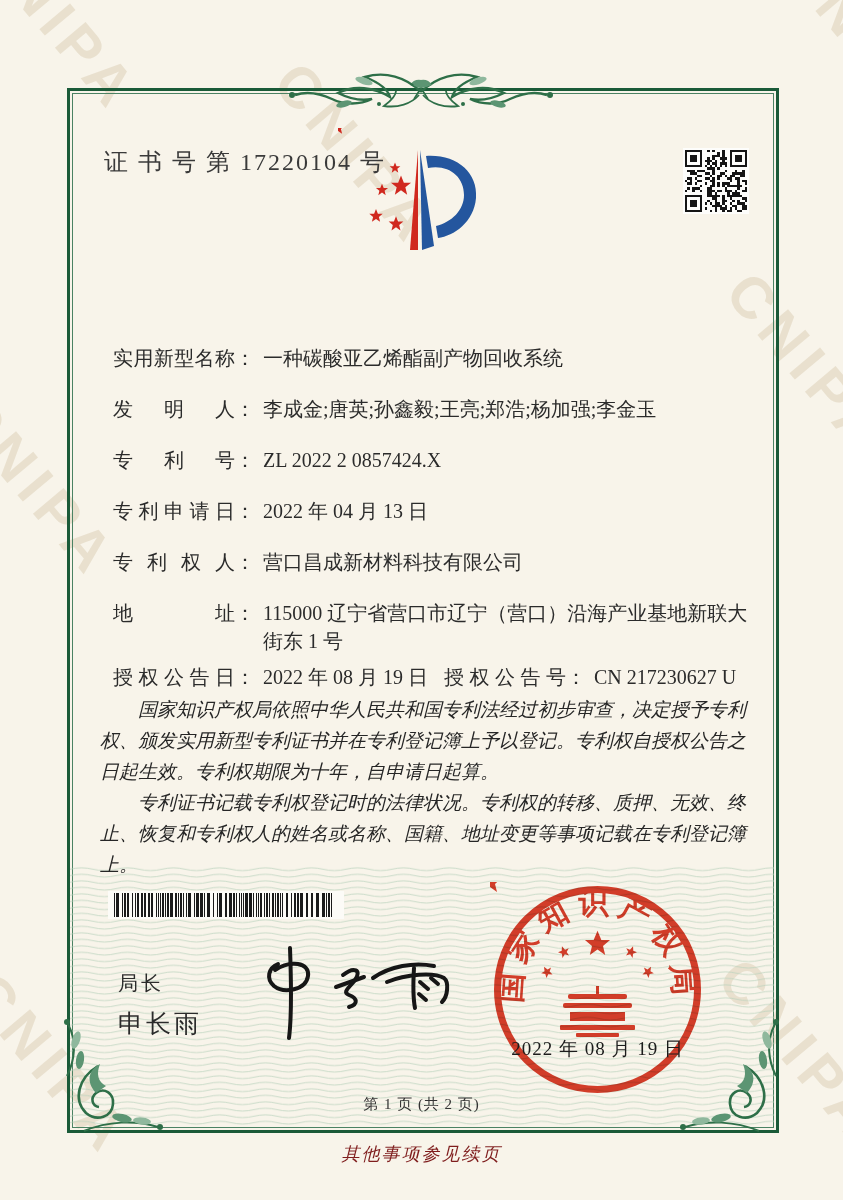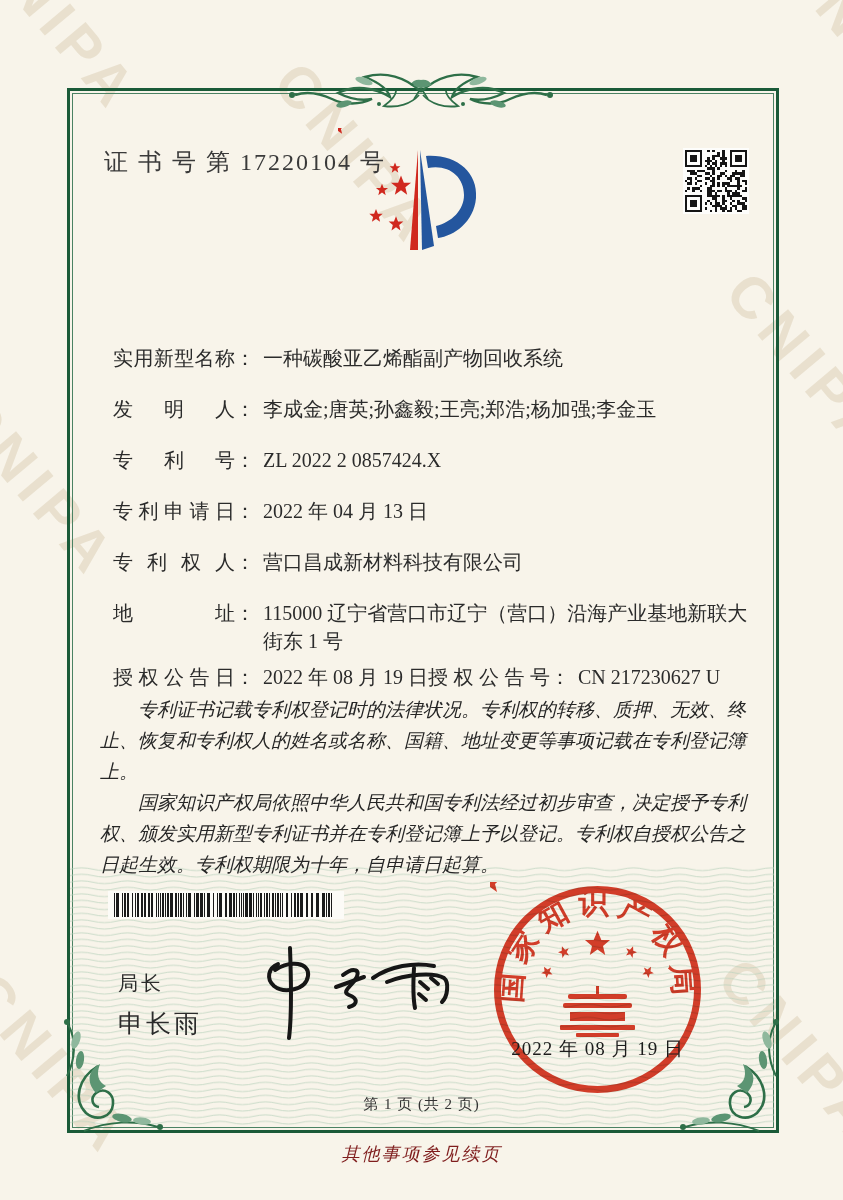--- a/index.html
+++ b/index.html
@@ -24,21 +24,21 @@
   .title{position:absolute;left:0;top:254px;width:843px;text-align:center;
     font-size:40px;font-weight:bold;letter-spacing:6px;color:#222;}
   
   .fields{position:absolute;left:113px;top:344px;width:648px;font-size:20px;line-height:28px;}
   .frow{display:flex;align-items:flex-start;margin-bottom:23px;}
   .flabel{display:inline-block;width:122px;text-align:justify;text-align-last:justify;flex:none;}
   .fcolon{flex:none;}
   .fvalue{margin-left:8px;}
   .frow.addr{margin-bottom:8px;}
   .frow.addr .fvalue{width:496px;word-break:break-all;}
-  .grant-pair2{display:flex;}
+  .grant-pair2{margin-left:16px;display:flex;}
   
   .paras{position:absolute;left:100px;top:694px;width:650px;
     font-size:19px;line-height:31px;font-style:italic;color:#262626;}
   .paras p{margin:0;text-indent:2em;}
   
   .waves{position:absolute;left:70px;top:866px;pointer-events:none;}
   .barcode{position:absolute;left:108px;top:891px;background:#fcfbf7;padding:2px 4px;}
   .officer-title{position:absolute;left:118px;top:970px;font-size:20px;letter-spacing:3px;}
   .officer-name{position:absolute;left:118px;top:1007px;font-size:25px;letter-spacing:3px;}
   .sig{position:absolute;left:238px;top:930px;}
@@ -376,22 +376,22 @@
       <span class="fvalue">2022 年 08 月 19 日</span>
       <span class="grant-pair2">
         <span class="flabel">授权公告号</span>
           <span class="fcolon">：</span>
         <span class="fvalue">CN 217230627 U</span>
       </span>
     </div>
   </div>
 
   <div class="paras">
+    <p>国家知识产权局依照中华人民共和国专利法经过初步审查，决定授予专利权、颁发实用新型专利证书并在专利登记簿上予以登记。专利权自授权公告之日起生效。专利权期限为十年，自申请日起算。</p>
     <p>专利证书记载专利权登记时的法律状况。专利权的转移、质押、无效、终止、恢复和专利权人的姓名或名称、国籍、地址变更等事项记载在专利登记簿上。</p>
-    <p>国家知识产权局依照中华人民共和国专利法经过初步审查，决定授予专利权、颁发实用新型专利证书并在专利登记簿上予以登记。专利权自授权公告之日起生效。专利权期限为十年，自申请日起算。</p>
   </div>
 
   <svg class="barcode" id="bcSvg" width="228" height="24">
       <rect x="2" y="0" width="1" height="24" fill="#1a1a1a"></rect>
       <rect x="4" y="0" width="3" height="24" fill="#1a1a1a"></rect>
       <rect x="10" y="0" width="1" height="24" fill="#1a1a1a"></rect>
       <rect x="12" y="0" width="2" height="24" fill="#1a1a1a"></rect>
       <rect x="15" y="0" width="2" height="24" fill="#1a1a1a"></rect>
       <rect x="20" y="0" width="1" height="24" fill="#1a1a1a"></rect>
       <rect x="23" y="0" width="1" height="24" fill="#1a1a1a"></rect>

